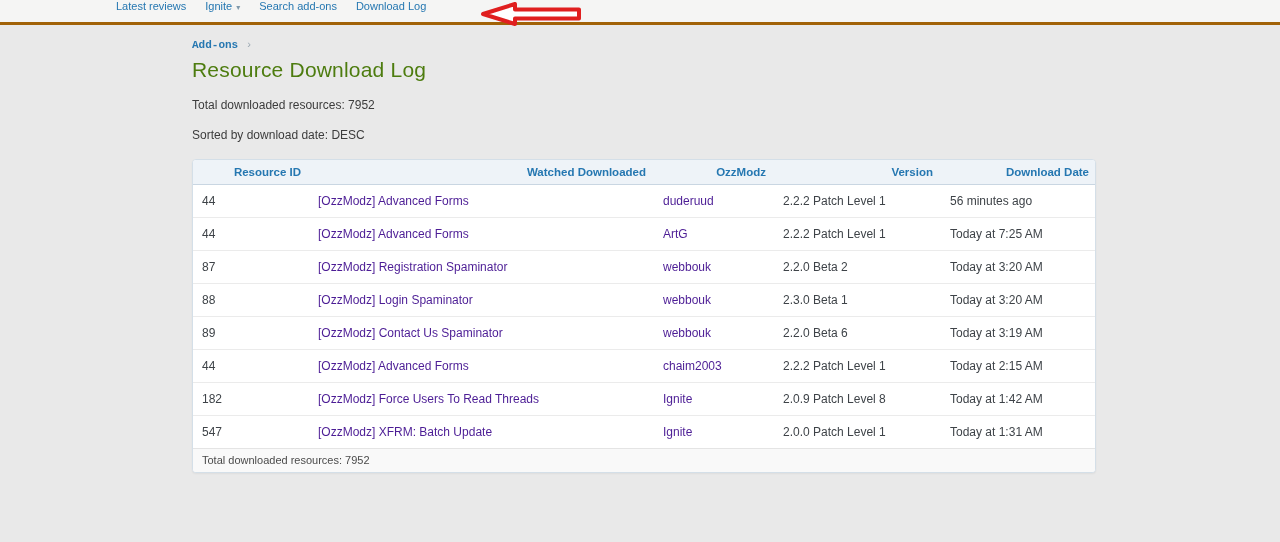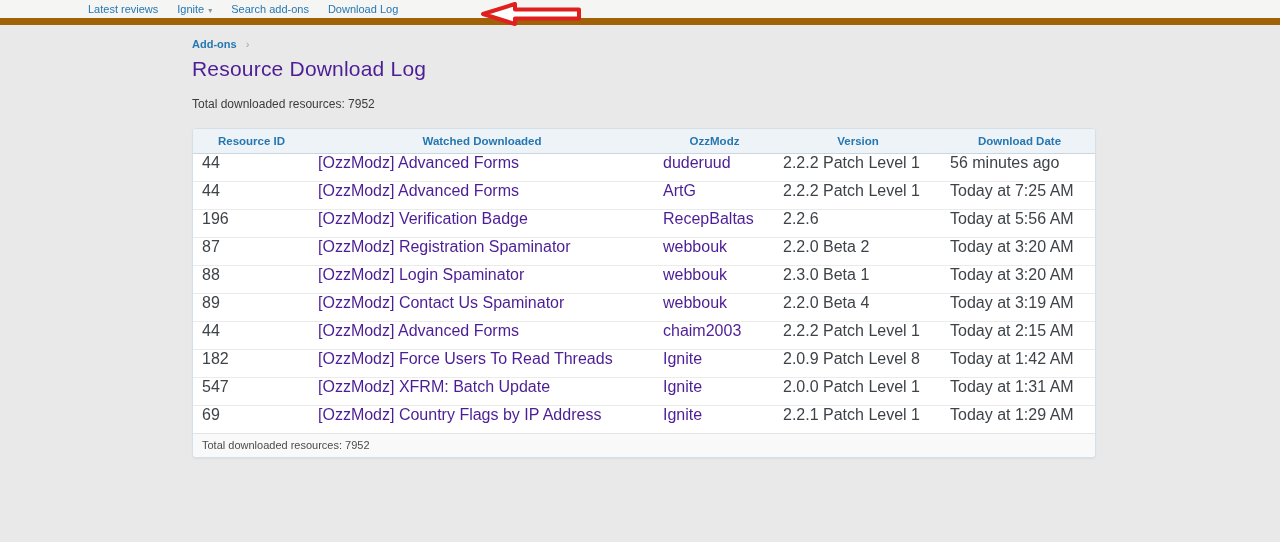--- a/index.html
+++ b/index.html
@@ -9,24 +9,24 @@
     font-family: "Liberation Sans", "DejaVu Sans", sans-serif;
     color: #3e4348;
     overflow: hidden;
     position: relative;
   }
 
   
   .navbar {
     height: 25px;
     background: #f5f5f4;
-    border-bottom: 7px solid #a16207;
+    border-bottom: 3px solid #a16207;
     display: flex;
-    align-items: center;
-    padding-left: 88px;
+    align-items: flex-start;
+    padding-left: 116px;
   }
   .navbar a {
     color: #2577b1;
     font-size: 11px;
     text-decoration: none;
     margin-right: 19px;
     display: inline-flex;
     align-items: center;
     cursor: pointer;
   }
@@ -51,28 +51,28 @@
   
   .content {
     margin-left: 192px;
     width: 904px;
   }
   .breadcrumb {
     padding-top: 13px;
     font-size: 11px;
     font-weight: bold;
   }
-  .breadcrumb a { color: #2577b1; text-decoration: none; cursor: pointer; }
+  .breadcrumb a { color: #2577b1; text-decoration: none; cursor: pointer; font-family: Liberation Mono, monospace; }
   .crumb-sep { color: #9aa7b1; font-weight: normal; margin-left: 6px; font-size: 11px; }
 
   .page-title {
     margin-top: 7px;
     font-size: 21px;
     font-weight: 400;
-    color: #4c1d95;
+    color: #4d7c0f;
     letter-spacing: 0.2px;
   }
   .meta-line {
     font-size: 12px;
     color: #3c3c3c;
     margin-top: 16px;
   }
 
   
   .table-block {
@@ -91,28 +91,28 @@
   table.log col.c1 { width: 116px; }
   table.log col.c2 { width: 345px; }
   table.log col.c3 { width: 120px; }
   table.log col.c4 { width: 167px; }
   table.log col.c5 { width: 156px; }
   table.log th {
     background: #eef3f8;
     color: #2577b1;
     font-size: 11.5px;
     font-weight: bold;
-    text-align: center;
+    text-align: right;
     padding: 6px 8px 6px 9px;
     border-bottom: 1px solid #c9d6e2;
     cursor: pointer;
   }
   table.log td {
-    font-size: 16px;
-    padding: 0 8px 9px 9px;
+    font-size: 12px;
+    padding: 9px 8px 9px 9px;
     border-top: 1px solid #ebebeb;
     color: #3e4348;
     white-space: nowrap;
     overflow: hidden;
   }
   table.log tr:first-child td { border-top: none; }
   table.log td a {
     color: #4c1d95;
     text-decoration: none;
     cursor: pointer;
@@ -146,20 +146,21 @@
 
   <div class="breadcrumb">
     <a>Add-ons</a>
     <span class="crumb-sep">›</span>
   </div>
 
   <h1 class="page-title">Resource Download Log</h1>
 
   <div class="meta-line">Total downloaded resources: 7952</div>
 
+  <div class="meta-line">Sorted by download date: DESC</div>
 
   <div class="table-block">
     <table class="log">
       <colgroup>
           <col class="c1">
           <col class="c2">
           <col class="c3">
           <col class="c4">
           <col class="c5">
         </colgroup>
@@ -181,45 +182,38 @@
           <td>56 minutes ago</td>
         </tr>
         <tr>
           <td>44</td>
           <td><a>[OzzModz] Advanced Forms</a></td>
           <td><a>ArtG</a></td>
           <td>2.2.2 Patch Level 1</td>
           <td>Today at 7:25 AM</td>
         </tr>
         <tr>
-          <td>196</td>
-          <td><a>[OzzModz] Verification Badge</a></td>
-          <td><a>RecepBaltas</a></td>
-          <td>2.2.6</td>
-          <td>Today at 5:56 AM</td>
-        </tr>
-        <tr>
           <td>87</td>
           <td><a>[OzzModz] Registration Spaminator</a></td>
           <td><a>webbouk</a></td>
           <td>2.2.0 Beta 2</td>
           <td>Today at 3:20 AM</td>
         </tr>
         <tr>
           <td>88</td>
           <td><a>[OzzModz] Login Spaminator</a></td>
           <td><a>webbouk</a></td>
           <td>2.3.0 Beta 1</td>
           <td>Today at 3:20 AM</td>
         </tr>
         <tr>
           <td>89</td>
           <td><a>[OzzModz] Contact Us Spaminator</a></td>
           <td><a>webbouk</a></td>
-          <td>2.2.0 Beta 4</td>
+          <td>2.2.0 Beta 6</td>
           <td>Today at 3:19 AM</td>
         </tr>
         <tr>
           <td>44</td>
           <td><a>[OzzModz] Advanced Forms</a></td>
           <td><a>chaim2003</a></td>
           <td>2.2.2 Patch Level 1</td>
           <td>Today at 2:15 AM</td>
         </tr>
         <tr>
@@ -229,25 +223,18 @@
           <td>2.0.9 Patch Level 8</td>
           <td>Today at 1:42 AM</td>
         </tr>
         <tr>
           <td>547</td>
           <td><a>[OzzModz] XFRM: Batch Update</a></td>
           <td><a>Ignite</a></td>
           <td>2.0.0 Patch Level 1</td>
           <td>Today at 1:31 AM</td>
         </tr>
-        <tr>
-          <td>69</td>
-          <td><a>[OzzModz] Country Flags by IP Address</a></td>
-          <td><a>Ignite</a></td>
-          <td>2.2.1 Patch Level 1</td>
-          <td>Today at 1:29 AM</td>
-        </tr>
       </tbody>
     </table>
     <div class="table-footer">Total downloaded resources: 7952</div>
   </div>
 
 </div>
 
 </body></html>

